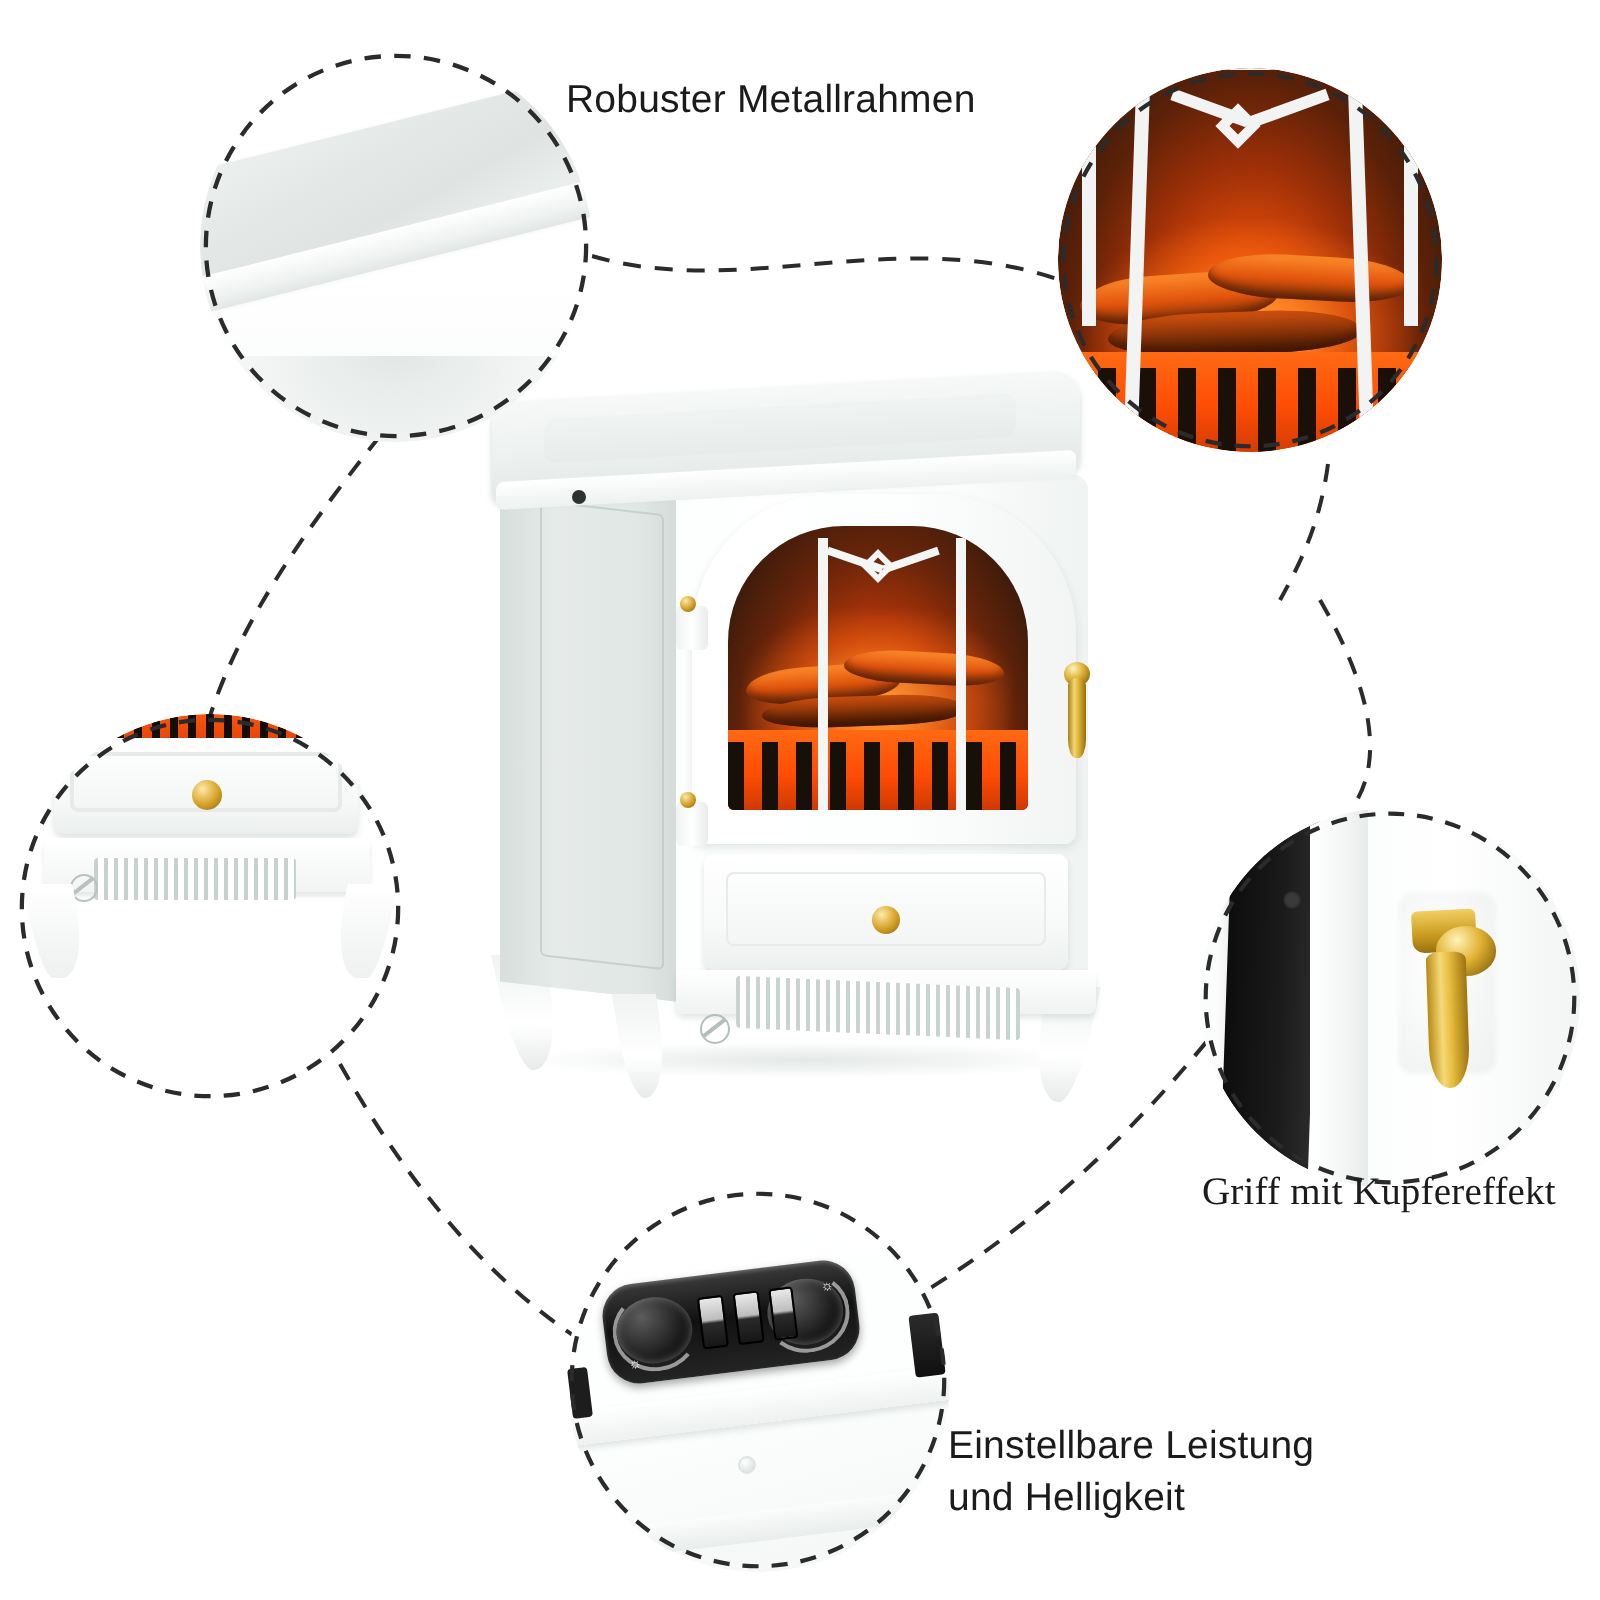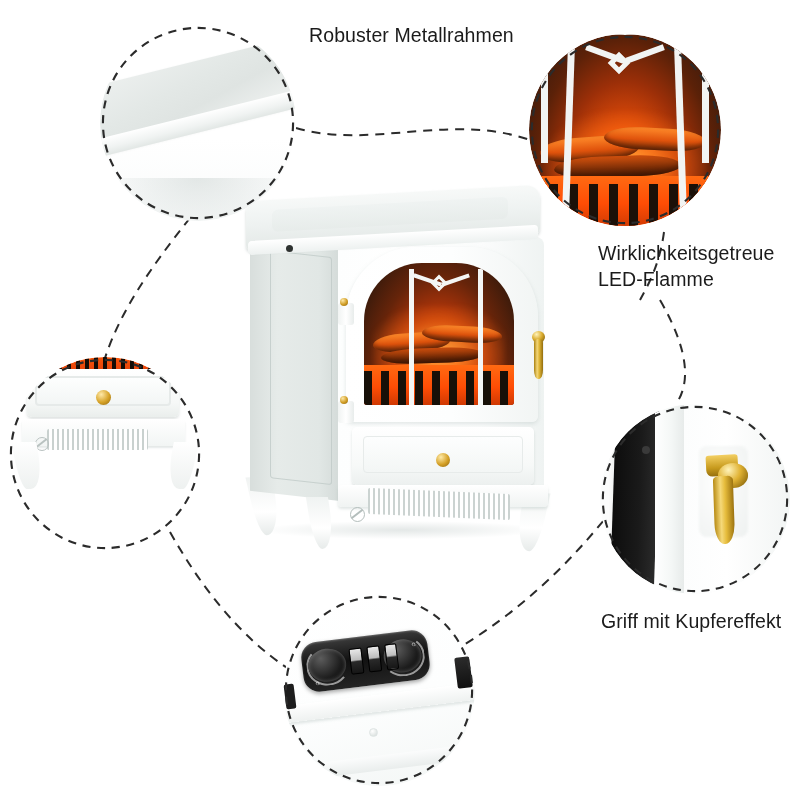--- a/index.html
+++ b/index.html
@@ -16,23 +16,23 @@
   
   .label{
     position:absolute;
     color:#1b1b1b;
     font-size:19.5px;
     line-height:26px;
     letter-spacing:0.1px;
     white-space:pre-line;
     font-weight:400;
   }
-  #lbl-frame   {left:283px; top:22px;margin-left:26px;}
+  #lbl-frame   {left:283px; top:37px;}
   #lbl-led     {left:598px; top:240px;}
-  #lbl-handle  {left:601px; top:608px;}
+  #lbl-handle  {left:601px; top:584px;font-family:Liberation Serif, serif;}
   #lbl-power   {left:474px; top:710px;}
   #lbl-feet    {left:14px;  top:570px;}
 
   
   .callout{
     position:absolute;
     border-radius:50%;
     overflow:hidden;
     background:#ffffff;
   }
@@ -599,17 +599,17 @@
         <div class="ledmark m1">☼</div>
         <div class="ledmark m2">☼</div>
       </div>
     </div>
     <svg class="ring" viewBox="0 0 100 100">
       <circle cx="50" cy="50" r="48.5" fill="none" stroke="#2b2b2b" stroke-width="1.1" stroke-dasharray="4.2 3.4"></circle>
     </svg>
   </div>
 
   <div class="label" id="lbl-frame">Robuster Metallrahmen</div>
-  <div class="label" id="lbl-led">Wirklichkeitsgetreue
-LED-Flamme</div>
   <div class="label" id="lbl-handle">Griff mit Kupfereffekt</div>
+  <div class="label" id="lbl-power">Einstellbare Leistung
+und Helligkeit</div>
 
 </div>
 
 </body></html>

